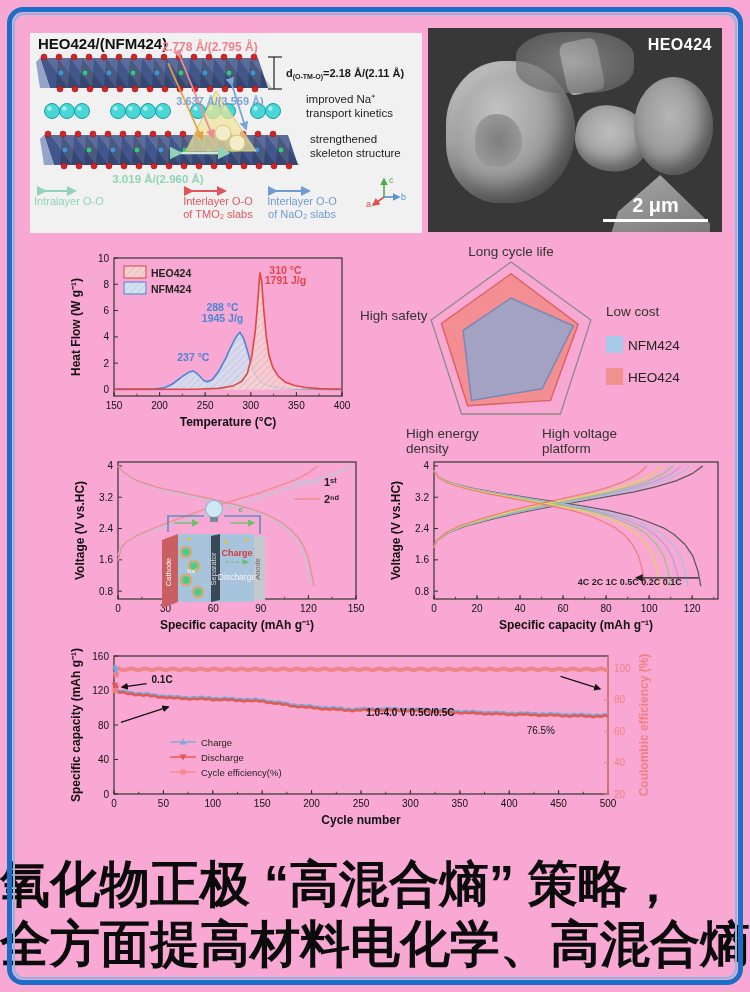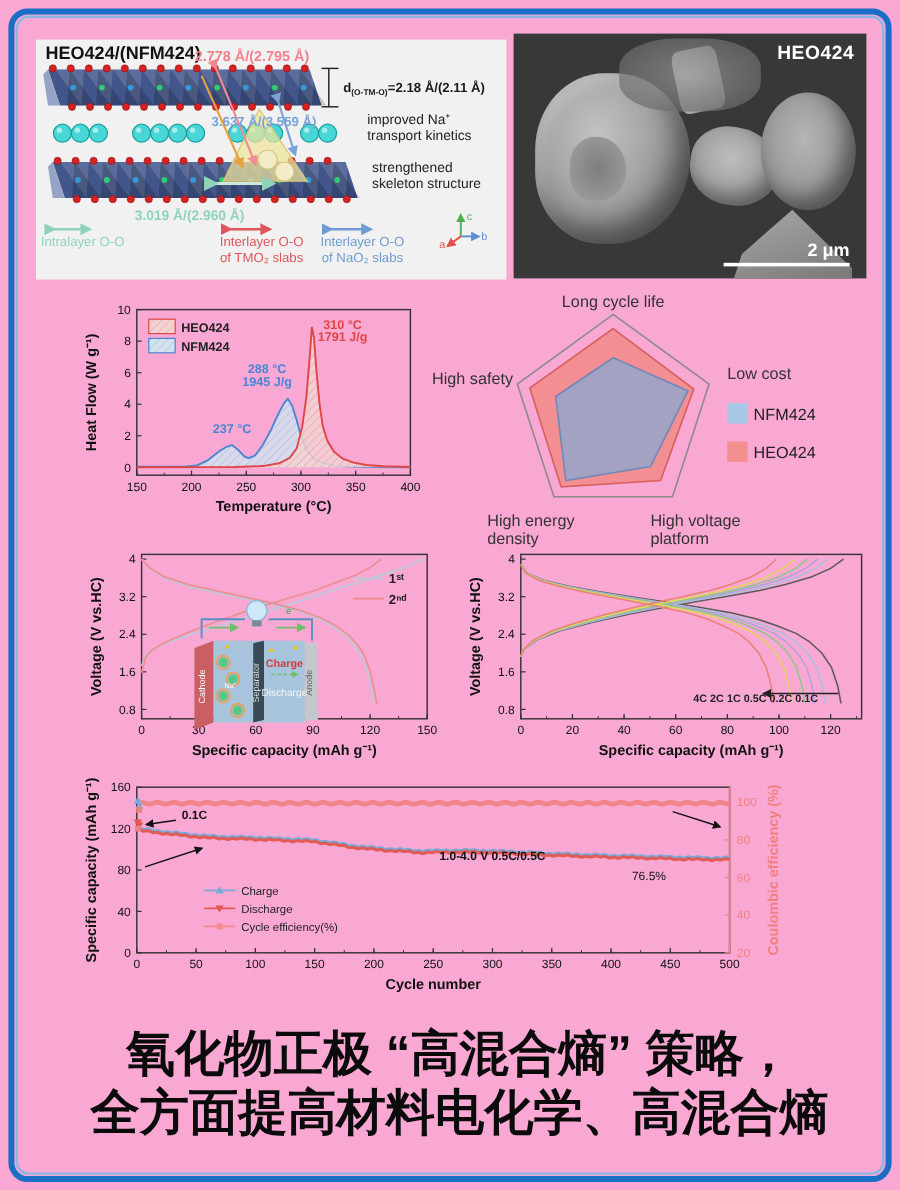--- a/index.html
+++ b/index.html
@@ -4,29 +4,29 @@
 <style>
   html,body{margin:0;padding:0;background:#fff;}
   #stage{position:relative;width:750px;height:992px;background:#f9a8d4;font-family:"Liberation Sans",sans-serif;overflow:hidden;}
   .frame{position:absolute;left:7px;top:7px;right:7px;bottom:7px;border:5px solid #1a6ec6;border-radius:16px;pointer-events:none;}
   .frame:after{content:"";position:absolute;left:1px;top:1px;right:1px;bottom:1px;border:2px solid #8ab6e2;border-radius:11px;}
   .panel{position:absolute;}
   #crystal-panel{left:30px;top:33px;width:392px;height:200px;background:#f1f1f1;}
   #sem-panel{left:428px;top:28px;width:294px;height:204px;background:#383838;overflow:hidden;}
   .sem-blob{position:absolute;}
   #sem-label{position:absolute;right:10px;top:8px;color:#fff;font-weight:bold;font-size:16px;letter-spacing:.5px;}
-  #sem-scalebar{position:absolute;right:14px;bottom:10px;color:#fff;text-align:right;font-size:15px;font-weight:bold;}
+  #sem-scalebar{position:absolute;right:14px;bottom:10px;color:#fff;text-align:center;font-size:20px;font-weight:bold;}
   #sem-scalebar .bar{height:3px;background:#fff;width:105px;margin-top:2px;}
   #dsc-svg{left:58px;top:244px;}
   #radar-svg{left:356px;top:240px;}
   #v1-svg{left:56px;top:452px;}
   #v2-svg{left:374px;top:452px;}
   #cyc-svg{left:52px;top:644px;}
   svg{position:absolute;overflow:visible;}
-  #headline{position:absolute;left:16px;right:0;top:854px;text-align:center;color:#0b0b0b;font-weight:900;font-size:41px;line-height:1.2;font-family:"Liberation Sans",sans-serif;}
+  #headline{position:absolute;left:0;right:0;top:854px;color:#0b0b0b;font-weight:900;font-size:50px;line-height:1.2;font-family:"Liberation Sans",sans-serif;}
 </style>
 </head>
 <body>
 <div id="stage">
 
   <div id="crystal-panel" class="panel">
     <svg id="crystal-svg" width="392" height="200" viewBox="0 0 392 200">
       <g id="crystal-art">
           <defs>
             <marker id="mG" markerWidth="6" markerHeight="6" refX="4" refY="2.5" orient="auto">

